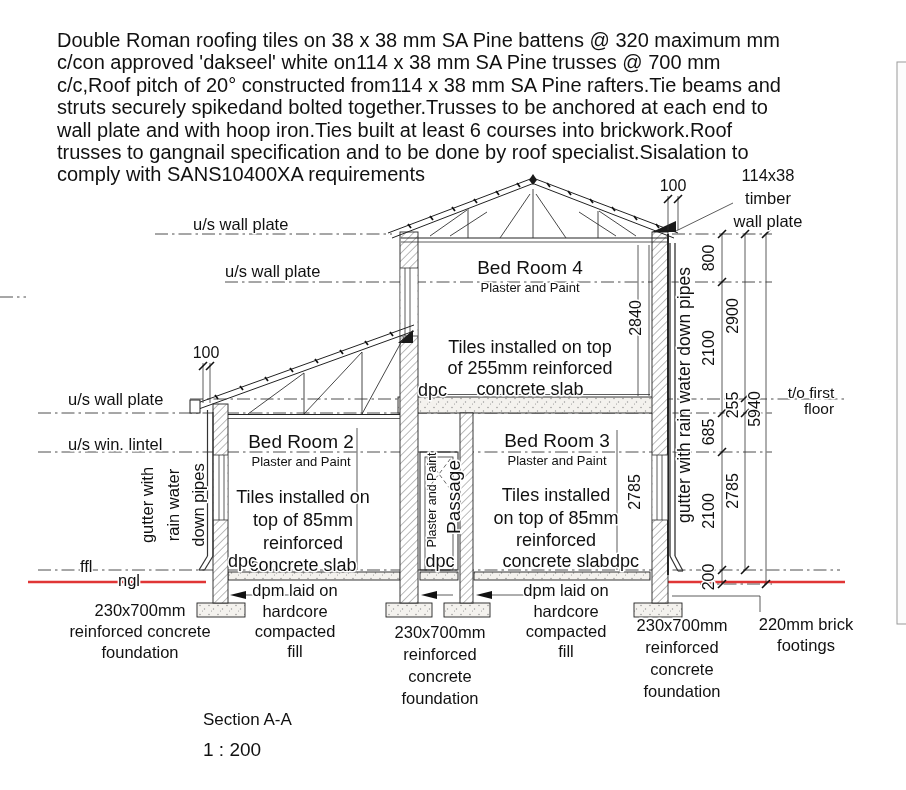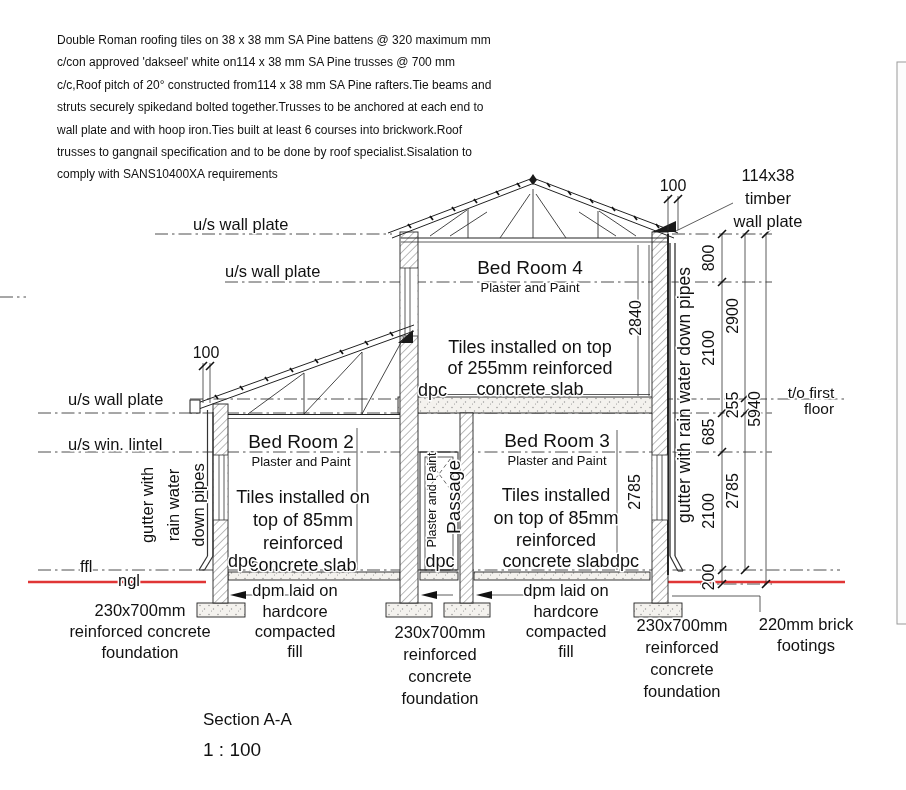--- a/index.html
+++ b/index.html
@@ -1,18 +1,18 @@
 <!DOCTYPE html>
 <html><head>
 <meta charset="utf-8">
 <style>
   html,body{margin:0;padding:0;background:#fff;}
   #canvas{position:relative;width:906px;height:790px;background:#ffffff;overflow:hidden;
           font-family:"Liberation Sans",sans-serif;}
-  #spec-note{position:absolute;left:57px;top:29px;width:790px;font-size:12px;
+  #spec-note{position:absolute;left:57px;top:29px;width:790px;font-size:20px;
              line-height:22.4px;color:#111;white-space:pre-line;}
   #title-block{position:absolute;left:203px;top:710px;color:#111;}
   #drawing-title{font-size:17px;}
   #drawing-scale{font-size:19px;margin-top:9px;}
   svg{position:absolute;left:0;top:0;}
   text{font-family:"Liberation Sans",sans-serif;fill:#111;}
   .halo{paint-order:stroke;stroke:#fff;stroke-width:3px;stroke-linejoin:round;}
   .lvl{font-size:16.5px;}
   .room{font-size:19px;}
   .fin{font-size:13px;}
@@ -329,16 +329,16 @@
       <text class="lvl halo mid" x="682" y="697">foundation</text>
       <text class="lvl halo mid" x="806" y="630" font-size="17">220mm brick</text>
       <text class="lvl halo mid" x="806" y="651" font-size="17">footings</text>
     </g>
 
     <rect x="897" y="62" width="14" height="562" fill="#fcfcfc" stroke="#999" stroke-width="1"></rect>
   </svg>
 
   <div id="title-block">
     <div id="drawing-title">Section A-A</div>
-    <div id="drawing-scale">1 : 100</div>
+    <div id="drawing-scale">1 : 200</div>
   </div>
 
 </div>
 
 </body></html>

